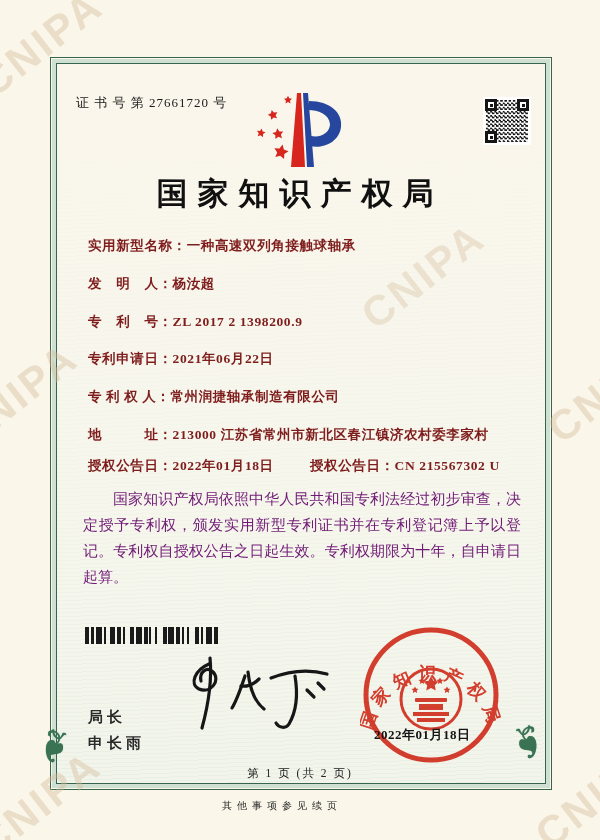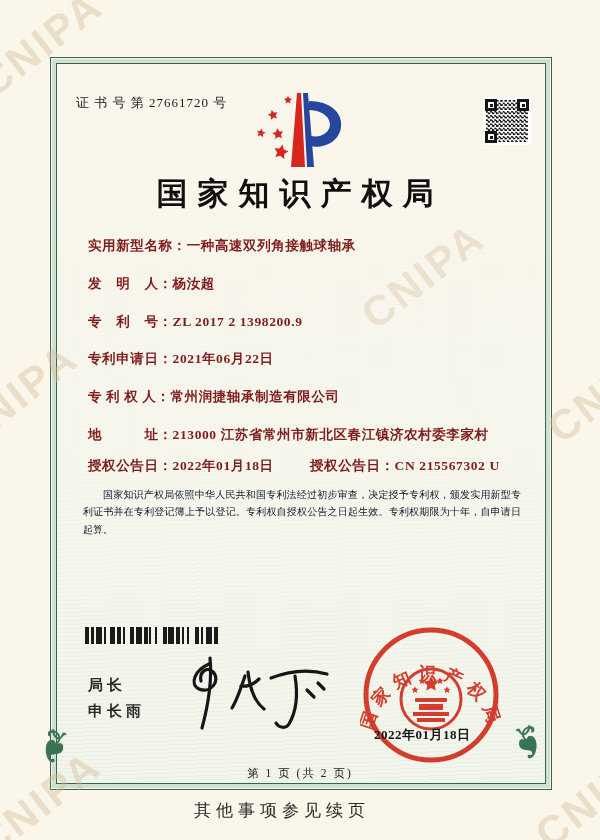--- a/index.html
+++ b/index.html
@@ -61,41 +61,41 @@
     font-size:31px;font-weight:bold;letter-spacing:10px;color:#101010;
   }
   
   .field-row{position:absolute;z-index:3;left:88px;font-size:13.5px;font-weight:600;
     letter-spacing:0.6px;white-space:nowrap;color:#7f1d1d;}
   .fr0{top:237px;} .fr1{top:275px;} .fr2{top:313px;} .fr3{top:350px;}
   .fr4{top:388px;} .fr5{top:426px;text-align:center;} .fr-grant{top:457px;}
   .grant-no{position:absolute;left:222px;top:0;white-space:nowrap;}
   
   .body-text{position:absolute;z-index:3;left:83px;top:486px;width:438px;
-    font-size:10px;line-height:1.74;color:#0f172a;text-align:justify;}
+    font-size:15px;line-height:1.74;color:#701a75;text-align:justify;}
   .body-text p{margin:0;text-indent:2em;}
   
   .barcode{position:absolute;z-index:3;left:85px;top:627px;height:17px;display:flex;align-items:stretch;}
   .barcode .b{background:#1a1a1a;} .barcode .g{background:transparent;}
   
   .sig-label{position:absolute;z-index:3;left:88px;
     font-family:"Liberation Sans","DejaVu Sans",sans-serif;
-    font-size:15px;font-weight:600;letter-spacing:4px;color:#2a2a2a;}
+    font-size:15px;font-weight:600;letter-spacing:4px;color:#2a2a2a;margin-top:32px;}
   .sig-title{top:676px;} .sig-name{top:702px;}
   .sig-svg{position:absolute;z-index:4;left:175px;top:650px;}
   
   .seal{position:absolute;z-index:5;left:360px;top:624px;width:142px;height:142px;
     mix-blend-mode:multiply;opacity:0.95;}
   .seal-date{position:absolute;z-index:6;left:374px;top:726px;font-size:13px;font-weight:700;
     letter-spacing:0.5px;color:#141414;white-space:nowrap;}
   
   .footer-page{position:absolute;z-index:3;left:0;top:766px;width:600px;text-align:center;
     font-size:11.5px;letter-spacing:2px;color:#222;}
   .continuation{position:absolute;z-index:3;left:0;top:799px;width:564px;text-align:center;
-    font-size:17px;letter-spacing:5px;color:#2b2b2b;}
+    font-size:10px;letter-spacing:5px;color:#2b2b2b;}
 </style>
 </head>
 <body>
 
 <span class="wm wm1">CNIPA</span>
 <span class="wm wm2">CNIPA</span>
 <span class="wm wm3">CNIPA</span>
 <span class="wm wm4">CNIPA</span>
 <span class="wm wm5">CNIPA</span>
 <span class="wm wm6">CNIPA</span>

